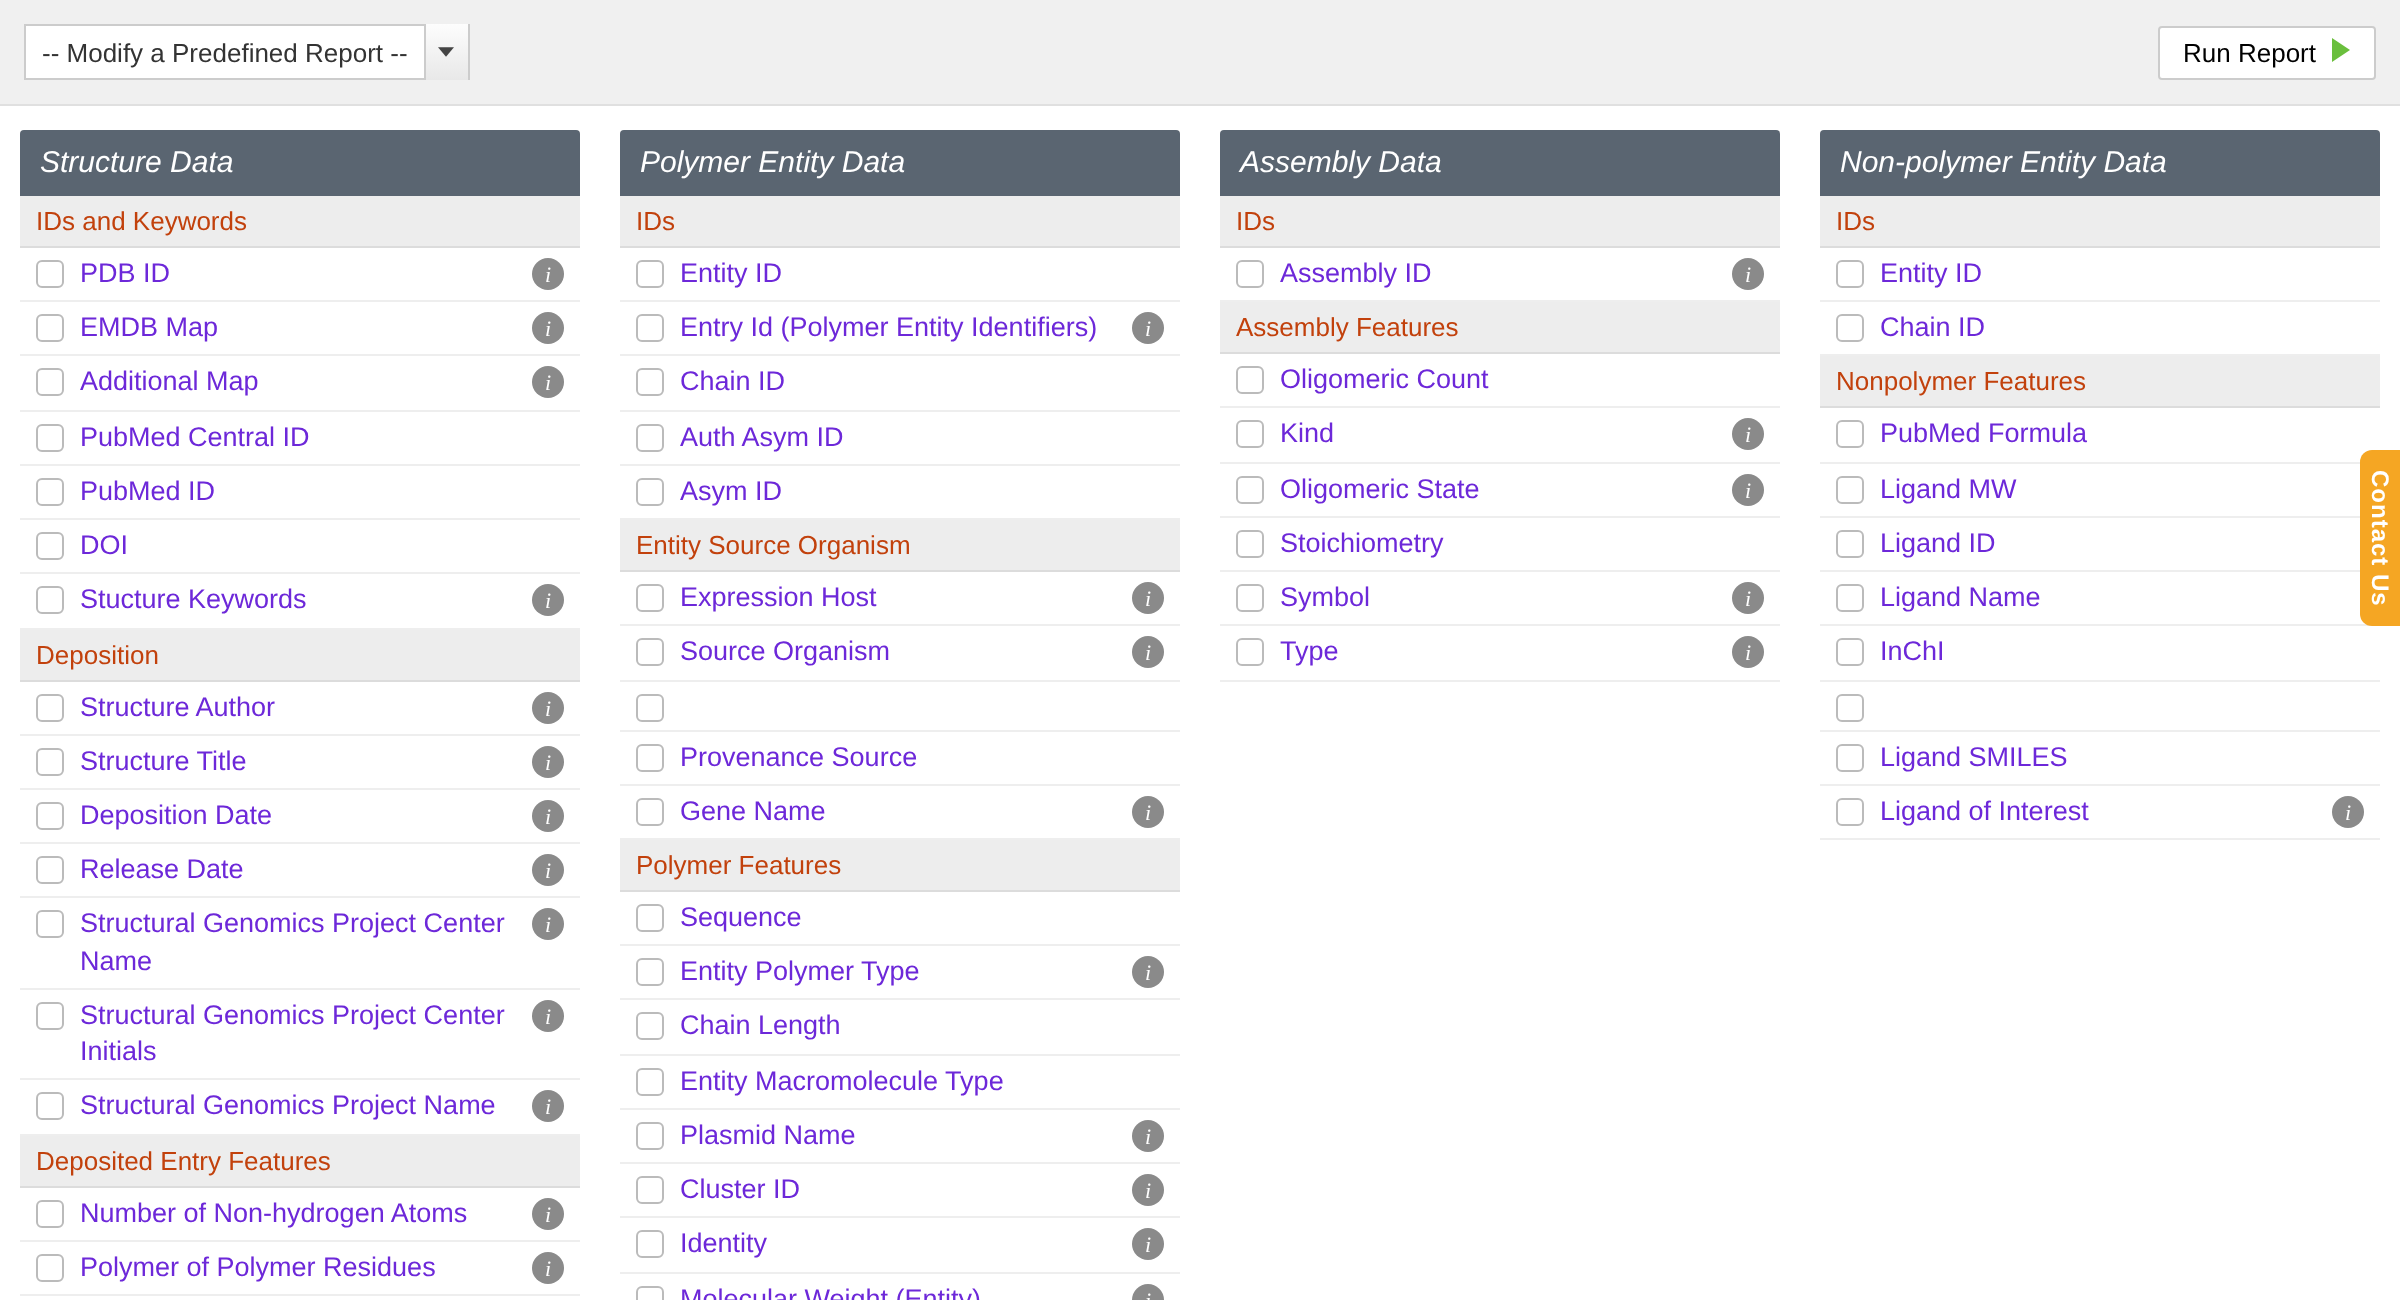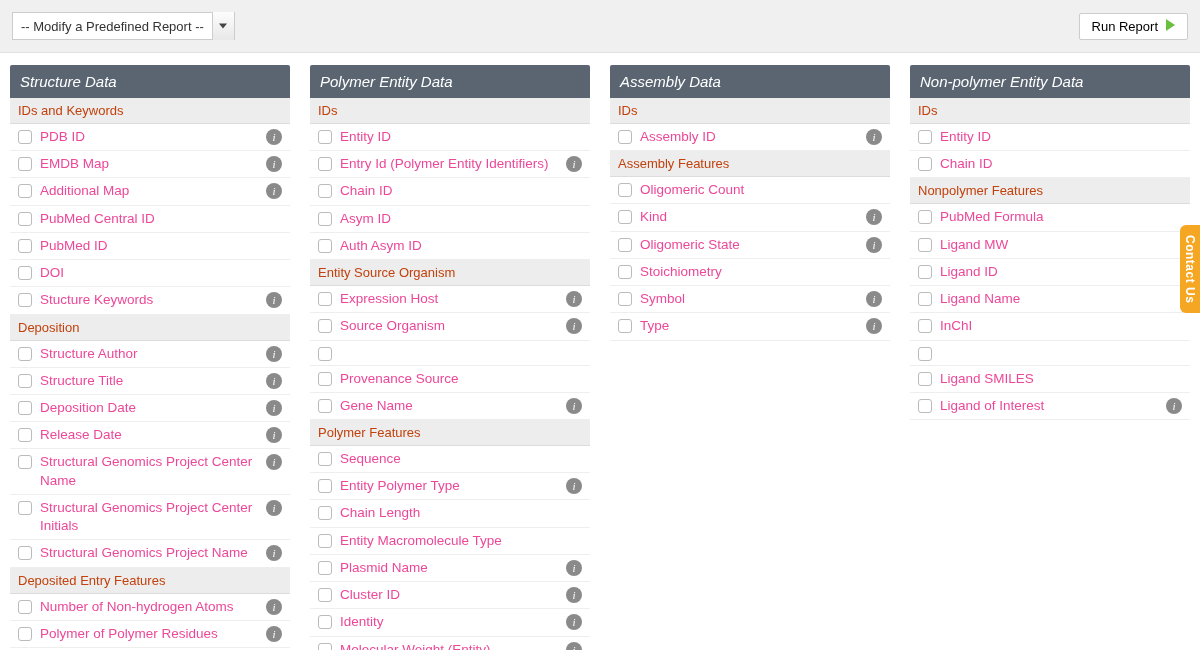--- a/index.html
+++ b/index.html
@@ -79,21 +79,21 @@
     color: #c2410c;
     border-bottom: 1px solid #dcdcdc;
   }
   .item {
     display: flex;
     align-items: flex-start;
     gap: 8px;
     padding: 4px 8px;
     border-bottom: 1px solid #eee;
     font-size: 13.5px;
-    color: #ec4899;
+    color: #6d28d9;
     position: relative;
   }
   .chk {
     width: 14px; height: 14px;
     border: 1px solid #bbb;
     border-radius: 3px;
     flex: 0 0 14px;
     margin-top: 2px;
     background: #fff;
   }
@@ -284,25 +284,25 @@
             <circle cx="8" cy="8" r="8"></circle>
             <text x="8" y="12" text-anchor="middle">i</text>
           </svg></span>
       </div>
       <div class="item">
         <span class="chk"></span>
         <span class="item-label">Chain ID</span>
       </div>
       <div class="item">
         <span class="chk"></span>
+        <span class="item-label">Auth Asym ID</span>
+      </div>
+      <div class="item">
+        <span class="chk"></span>
         <span class="item-label">Asym ID</span>
-      </div>
-      <div class="item">
-        <span class="chk"></span>
-        <span class="item-label">Auth Asym ID</span>
       </div>
       <div class="subhead">Entity Source Organism</div>
       <div class="item">
         <span class="chk"></span>
         <span class="item-label">Expression Host</span>
         <span class="info"><svg viewBox="0 0 16 16">
             <circle cx="8" cy="8" r="8"></circle>
             <text x="8" y="12" text-anchor="middle">i</text>
           </svg></span>
       </div>

